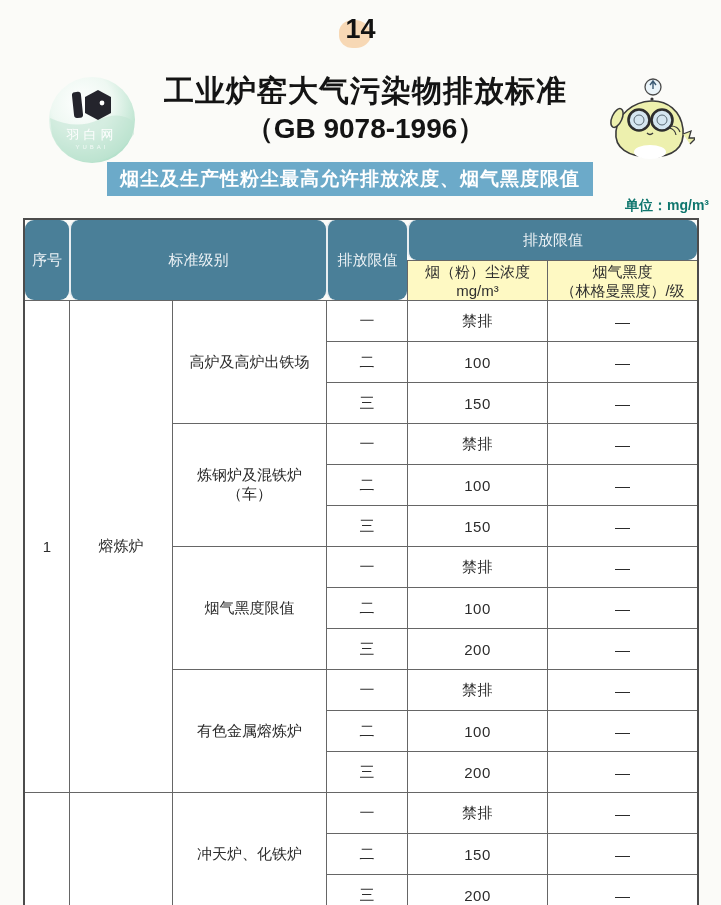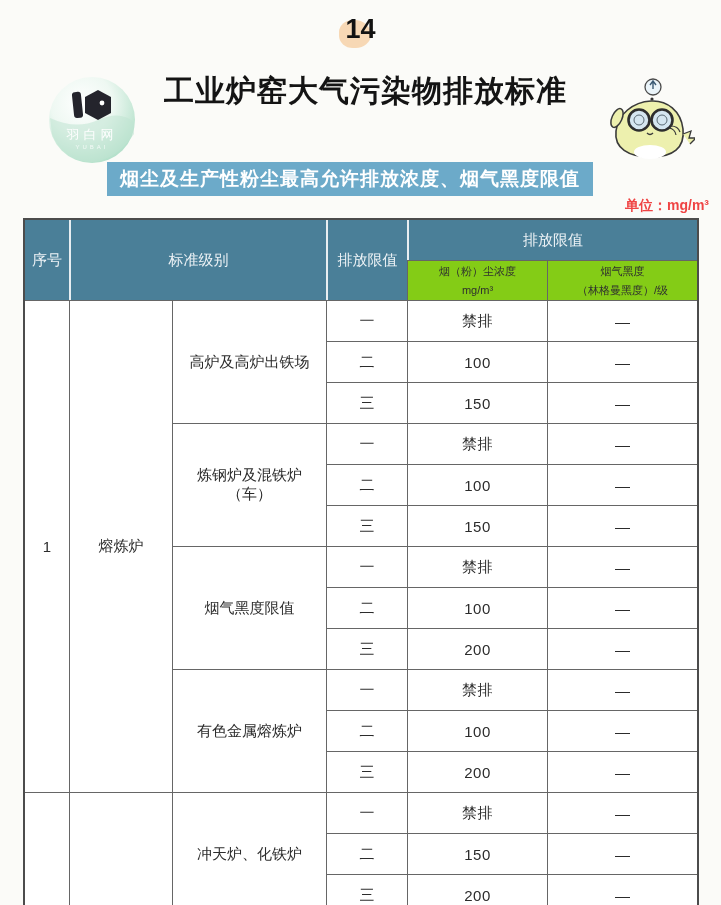--- a/index.html
+++ b/index.html
@@ -28,41 +28,41 @@
   .mascot { position:absolute; right:26px; top:76px; width:92px; height:92px; }
 
   
   .banner {
     position:absolute; top:162px; left:107px; width:486px; height:34px;
     background:#6caac9; color:#ffffff; font-size:19px; font-weight:700;
     text-align:center; line-height:34px; letter-spacing:1px;
   }
 
   
-  .unit { position:absolute; top:197px; right:12px; font-size:14px; font-weight:700; color:#ef4444; }
+  .unit { position:absolute; top:197px; right:12px; font-size:14px; font-weight:700; color:#0f766e; }
 
   
   .tbl-wrap { position:absolute; top:218px; left:23px; }
   table {
     border-collapse:separate; border-spacing:0; table-layout:fixed;
     width:672px; border:2px solid #4c4c4c;
   }
   th,td { border-left:1px solid #666666; border-top:1px solid #666666; vertical-align:middle; text-align:center; padding:0 4px; }
   .no-bl { border-left:none; }
-  .no-bt { border-top:none; }
+  .no-bt { border-top:none;border-radius:9px; }
   tr.hrow  { height:40px; }
   tr.hrow2 { height:40px; }
   tr.brow  { height:41px; }
 
   th.teal {
     background:#4a7f98; color:#eef3f6; font-weight:400; font-size:15px;
     border-left:2px solid #e8eef1;
   }
   th.teal.no-bl { border-left:none; }
-  th.sub { background:#84cc16; font-weight:400; font-size:11px; color:#2f2f2f; line-height:19px; }
+  th.sub { background:#fef9c3; font-weight:400; font-size:15px; color:#2f2f2f; line-height:19px; }
   th.sub span { display:block; }
   td { font-size:15px; background:#ffffff; color:#2c2c2c; }
   td.furnace { font-size:15px; }
   td.dust { letter-spacing:.5px; }
 </style>
 </head>
 <body>
 
 <div class="pagenum-wrap">
   <span class="pagenum">
@@ -85,20 +85,21 @@
     <rect x="27" y="16" width="9" height="26" rx="3" fill="#24242c" transform="rotate(-6 31 29)"></rect>
     <polygon points="52,14 65,21 65,37 52,44 39,37 39,21" fill="#24242c"></polygon>
     <circle cx="56" cy="27" r="2.4" fill="#ffffff"></circle>
     <text x="46" y="63" text-anchor="middle" font-size="13" letter-spacing="4" fill="#ffffff" opacity="0.95">羽白网</text>
     <text x="46" y="73" text-anchor="middle" font-size="6" letter-spacing="3" fill="#ffffff" opacity="0.8">YUBAI</text>
   </svg>
 </div>
 
 <div class="title-block">
   <div class="title">工业炉窑大气污染物排放标准</div>
+  <div class="subtitle">（GB 9078-1996）</div>
 </div>
 
 <div class="mascot">
   <svg width="92" height="92" viewBox="0 0 92 92">
     <circle cx="50" cy="11" r="8" fill="#eaf4f9" stroke="#4a4a4a" stroke-width="1.3"></circle>
     <path d="M47,9 l3,-4 l3,4 M50,5 l0,8" stroke="#3a5a74" stroke-width="1.4" fill="none"></path>
     <circle cx="49" cy="23" r="1.6" fill="#333"></circle>
     <path d="M48,25 C30,26 15,38 13,55 C11,72 25,81 48,81 C70,81 82,72 80,53 C78,35 64,24 48,25 Z" fill="#edf0ae" stroke="#3a3a3a" stroke-width="1.6"></path>
     <ellipse cx="47" cy="76" rx="16" ry="7" fill="#ffffff"></ellipse>
     <ellipse cx="14" cy="42" rx="5" ry="10" fill="#edf0ae" stroke="#3a3a3a" stroke-width="1.5" transform="rotate(24 14 42)"></ellipse>

